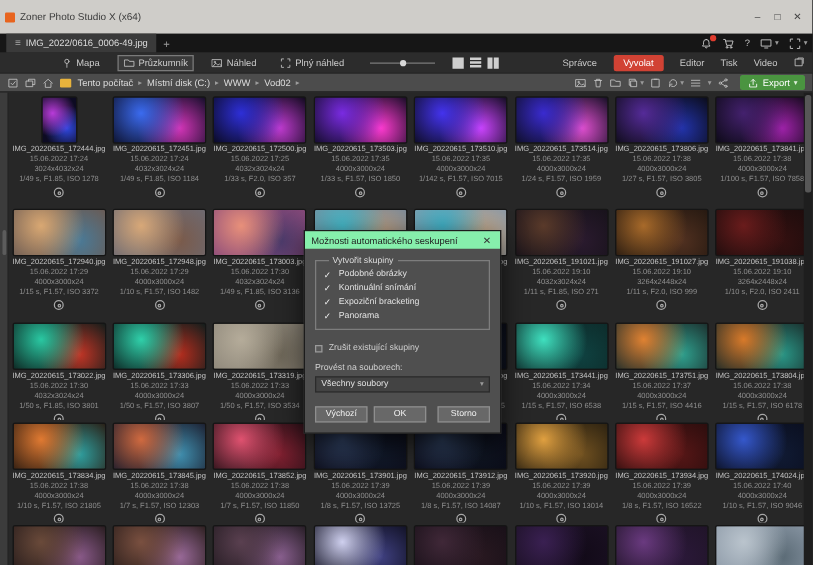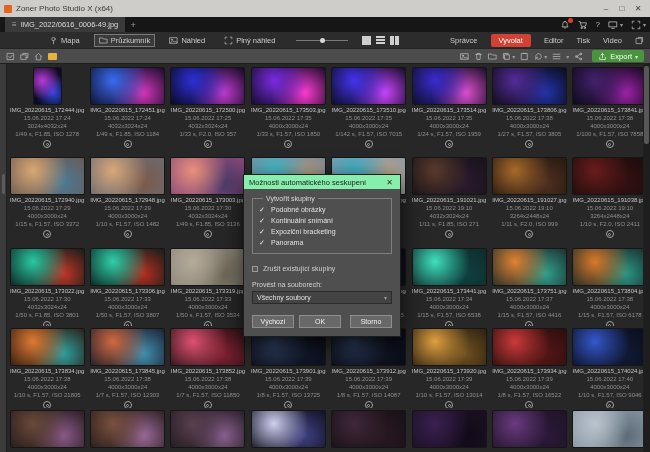--- a/index.html
+++ b/index.html
@@ -1,20 +1,20 @@
 <!DOCTYPE html>
 <html><head>
 <meta charset="utf-8">
 <style>
   * { margin:0; padding:0; box-sizing:border-box; font-family:"Liberation Sans","DejaVu Sans",sans-serif; }
   html,body { width:650px; height:452px; overflow:hidden; background:#272727; }
   .app { width:650px; height:452px; display:flex; flex-direction:column; position:relative; }
 
   
-  .titlebar { height:17px; background:#cfcdc9; display:flex; align-items:center; padding:0 4px; flex:0 0 auto; }
+  .titlebar { height:27px; background:#cfcdc9; display:flex; align-items:center; padding:0 4px; flex:0 0 auto; }
   .applogo { width:8px; height:8px; background:#e8641e; border-radius:1px; margin-right:4px; }
   .apptitle { font-size:8px; color:#3a3a3a; flex:1; }
   .winbtn { width:16px; text-align:center; font-size:8px; color:#444; line-height:13px; }
 
   
   .tabbar { height:15px; background:#161616; display:flex; align-items:stretch; color:#c0c0c0; flex:0 0 auto; }
   .tab { background:#3a3a3a; display:flex; align-items:center; gap:4px; padding:0 7px; margin-left:5px; font-size:7.5px; color:#dcdcdc; }
   .tab .ham { font-size:8px; color:#a8a8a8; }
   .newtab { width:16px; display:flex; align-items:center; justify-content:center; font-size:9px; color:#9a9a9a; }
   .tabspacer { flex:1; }
@@ -205,20 +205,30 @@
         <path d="M5 8.2 7.2 10.4 11 5.8"></path>
       </svg>
     <svg width="9" height="9" viewBox="0 0 16 16">
         <rect x="2" y="5" width="9" height="8"></rect>
         <path d="M5 5V2.5h9V10h-3"></path>
       </svg>
     <svg width="9" height="9" viewBox="0 0 16 16">
         <path d="M2 8l6-5.5L14 8 M4 8v6h8V8"></path>
       </svg>
     <div class="folderico" id="crumb-folder" style="background: rgb(232, 179, 60);"></div>
+    <div style="display:flex;align-items:center;gap:3px" id="breadcrumb">
+        <span class="crumb">Tento počítač</span>
+        <span class="crumbsep">▸</span>
+        <span class="crumb">Místní disk (C:)</span>
+        <span class="crumbsep">▸</span>
+        <span class="crumb">WWW</span>
+        <span class="crumbsep">▸</span>
+        <span class="crumb">Vod02</span>
+        <span class="crumbsep">▸</span>
+      </div>
     <div class="pathspacer"></div>
     <span class="act">
         <svg width="9" height="9" viewBox="0 0 16 16">
           <rect x="1.5" y="3" width="13" height="10"></rect>
           <circle cx="5" cy="6.5" r="1"></circle>
           <path d="M3 12l3.5-4 3 3 2-2 3 3"></path>
         </svg>
       </span>
     <span class="act">
         <svg width="9" height="9" viewBox="0 0 16 16">

